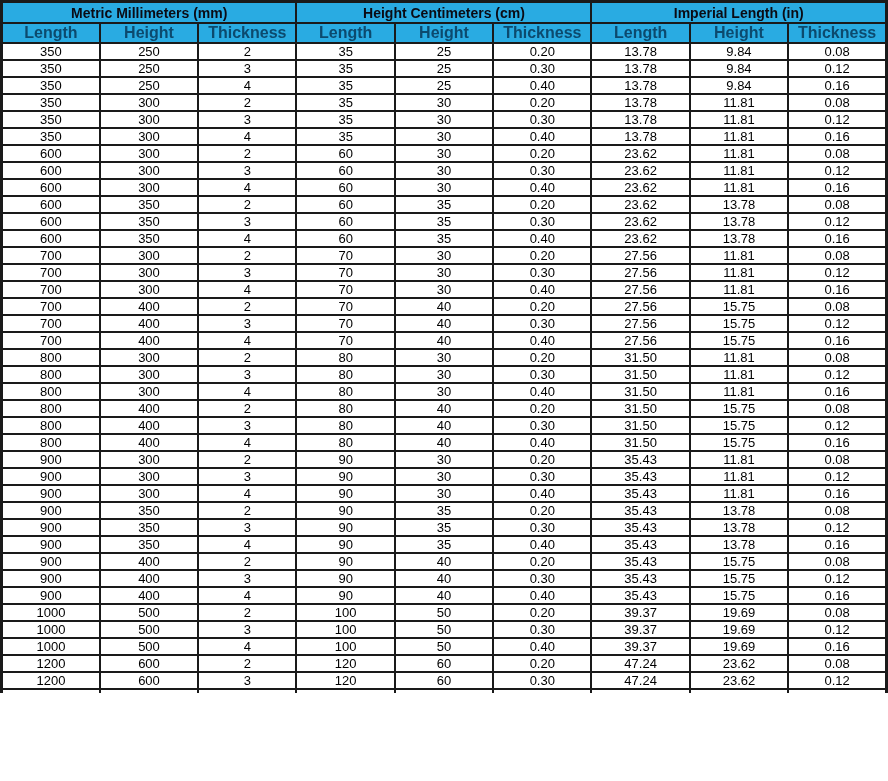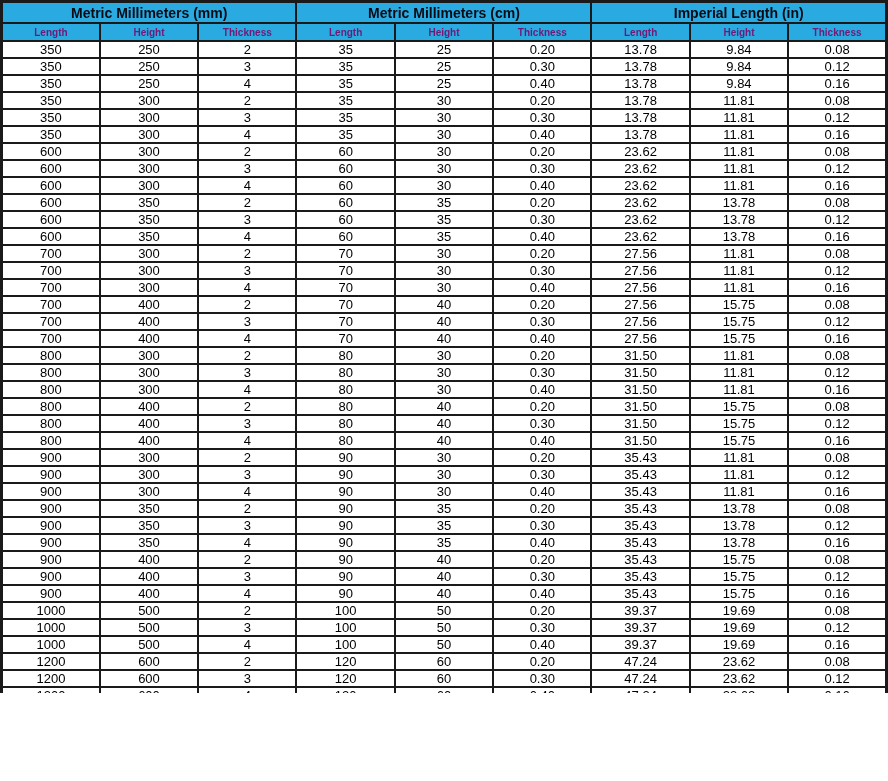--- a/index.html
+++ b/index.html
@@ -33,40 +33,40 @@
   table.size-table thead tr.title-row th {
     background: #29abe2;
     font-weight: bold;
     font-size: 14px;
     height: 19px;
     color: #0b0b14;
   }
   table.size-table thead tr.sub-row th {
     background: #29abe2;
     font-weight: bold;
-    font-size: 10px;
+    font-size: 16px;
     height: 16px;
-    color: #701a75;
+    color: #0c4a6e;
   }
   table.size-table tbody td {
     background: #ffffff;
     font-size: 13px;
     font-weight: normal;
     height: 15px;
   }
 </style>
 </head>
 <body>
 
 <div class="page">
   <table class="size-table">
     <thead>
       <tr class="title-row">
         <th colspan="3">Metric Millimeters (mm)</th>
-        <th colspan="3">Metric Millimeters (cm)</th>
+        <th colspan="3">Height Centimeters (cm)</th>
         <th colspan="3">Imperial Length (in)</th>
       </tr>
       <tr class="sub-row">
         <th>Length</th>
         <th>Height</th>
         <th>Thickness</th>
         <th>Length</th>
         <th>Height</th>
         <th>Thickness</th>
         <th>Length</th>

